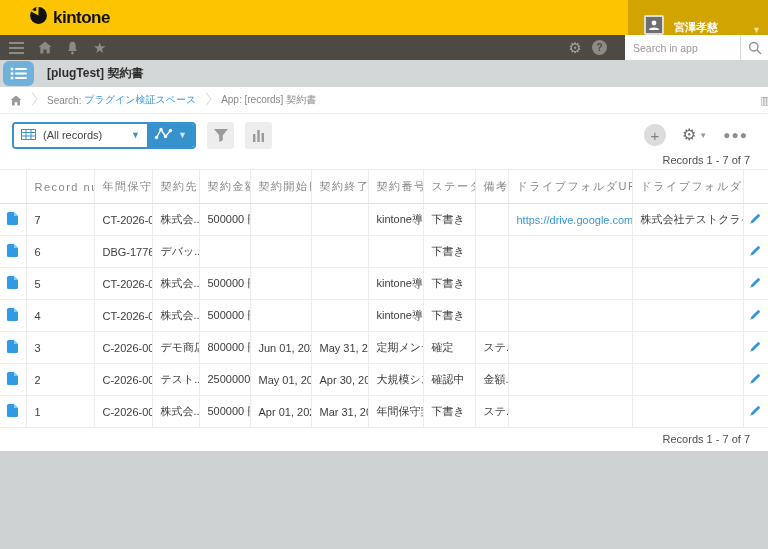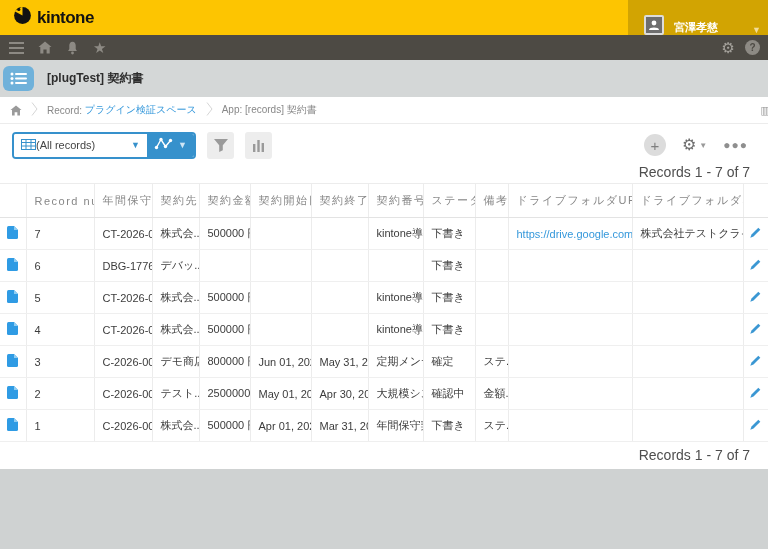--- a/index.html
+++ b/index.html
@@ -1,20 +1,20 @@
 <!DOCTYPE html>
 <html><head>
 <meta charset="utf-8">
 <style>
   * { box-sizing: border-box; margin: 0; padding: 0; }
   html, body { width: 768px; height: 549px; overflow: hidden; }
   body { font-family: "Liberation Sans", "DejaVu Sans", sans-serif; background: #cfd2d2; }
 
   
-  .topbar { height: 35px; background: #fdc501; display: flex; align-items: center; }
+  .topbar { height: 35px; background: #fdc501; display: flex; align-items: center; padding-left: 16px; }
   .logo { display: flex; align-items: center; margin-left: 13px; gap: 5px; }
   .logo-text { font-size: 17px; font-weight: bold; color: #121212; letter-spacing: -0.5px; }
   .user-chip { margin-left: auto; width: 140px; height: 35px; background: #d2a402; display: flex; align-items: flex-end; }
   .avatar { width: 20px; height: 20px; margin-left: 16px; background: #6e6e6e; border: 2px solid #dcdcdc; border-radius: 2px; display: flex; align-items: center; justify-content: center; }
   .user-name { color: #fff; font-size: 11px; font-weight: bold; margin-left: 10px; }
   .user-caret { margin-left: auto; margin-right: 7px; color: #f2dd9a; font-size: 9px; }
 
   
   .navbar { height: 25px; background: #4d4a44; display: flex; align-items: center; }
   .nav-left { display: flex; align-items: center; gap: 14px; margin-left: 9px; }
@@ -24,50 +24,50 @@
   .star-glyph { color: #8d8a84; font-size: 15px; line-height: 1; }
   .nav-right { margin-left: auto; display: flex; align-items: center; gap: 10px; }
   .gear-glyph { color: #a5a29c; font-size: 15px; line-height: 1; }
   .help-circle { width: 15px; height: 15px; border-radius: 50%; background: #8d8a84; color: #4d4a44; font-size: 10px; font-weight: bold; display: flex; align-items: center; justify-content: center; margin-right: 8px; }
   .search-box { width: 143px; height: 25px; background: #fff; display: flex; align-items: stretch; }
   .search-box input { flex: 1; border: 0; outline: none; font-size: 10.5px; padding: 0 8px; color: #333; min-width: 0; font-family: inherit; }
   .search-box input::placeholder { color: #999; }
   .search-btn { width: 28px; border-left: 1px solid #ddd; display: flex; align-items: center; justify-content: center; background: #fff; cursor: pointer; }
 
   
-  .app-bar { height: 37px; background: #d4d7d7; display: flex; align-items: center; }
+  .app-bar { height: 27px; background: #d4d7d7; display: flex; align-items: center; }
   .app-icon { width: 31px; height: 25px; margin-left: 3px; background: #6fb1da; border-radius: 6px; display: flex; align-items: center; justify-content: center; }
   .app-title { font-size: 12px; font-weight: bold; color: #2d2d2d; margin-left: 13px; }
 
   
   .breadcrumb { height: 27px; background: #fff; border-bottom: 1px solid #ececec; display: flex; align-items: center; font-size: 10px; color: #888; }
   .bc-home { margin-left: 10px; display: flex; align-items: center; }
   .bc-sep { margin: 0 9px; }
   .bc-link { color: #3598db; text-decoration: none; }
   .bc-right-icon { margin-left: auto; margin-right: -3px; color: #9a9a9a; font-size: 11px; }
 
   
   .content { background: #fff; }
 
   .toolbar { display: flex; align-items: center; padding: 8px 12px 0 12px; height: 34px; }
   .view-control { display: flex; border: 2px solid #3691cc; border-radius: 4px; overflow: hidden; height: 27px; }
-  .view-select { background: #fff; width: 133px; display: flex; align-items: center; padding: 0 7px; gap: 0; cursor: pointer; }
+  .view-select { background: #fff; width: 133px; display: flex; align-items: center; padding: 0 7px; gap: 7px; cursor: pointer; }
   .view-label { font-size: 11px; color: #444; }
   .view-caret { margin-left: auto; color: #3691cc; font-size: 9px; }
   .graph-btn { background: #3691cc; width: 47px; display: flex; align-items: center; justify-content: center; gap: 5px; cursor: pointer; }
   .graph-caret { color: #cfe6f5; font-size: 9px; }
   .icon-btn { width: 27px; height: 27px; background: #ededed; border-radius: 3px; margin-left: 11px; display: flex; align-items: center; justify-content: center; cursor: pointer; }
   .toolbar-right { margin-left: auto; display: flex; align-items: center; gap: 16px; margin-right: 8px; }
   .plus-btn { width: 22px; height: 22px; border-radius: 50%; background: #dcdcdc; color: #7f7f7f; font-size: 15px; display: flex; align-items: center; justify-content: center; cursor: pointer; }
   .gear-btn { display: flex; align-items: center; gap: 3px; cursor: pointer; }
   .gear-btn .gear-dark { color: #6f6f6f; font-size: 16px; line-height: 1; }
   .gear-btn .caret { color: #9a9a9a; font-size: 8px; }
   .dots-btn { color: #8f8f8f; font-size: 12px; letter-spacing: 1px; cursor: pointer; }
 
-  .records-info { text-align: right; font-size: 14px; color: #4e4e4e; padding: 6px 18px 3px 0; }
+  .records-info { text-align: right; font-size: 11px; color: #4e4e4e; padding: 6px 18px 3px 0; }
   .records-info.bottom { padding: 5px 18px 6px 0; background: #fff; }
 
   
   table { width: 768px; border-collapse: collapse; table-layout: fixed; font-size: 11px; }
   thead th { font-weight: normal; color: #878787; text-align: left; letter-spacing: 1.5px; padding: 9px 8px; border-top: 1px solid #ececec; border-bottom: 1px solid #e3e3e3; white-space: nowrap; overflow: hidden; }
   tbody td { color: #3c3c3c; padding: 8px 8px; border-bottom: 1px solid #efefef; white-space: nowrap; overflow: hidden; }
   th, td { border-right: 1px solid #ececec; }
   th:last-child, td:last-child { border-right: none; }
   td.money { text-align: right; }
   td .cell-link { color: #3598db; text-decoration: none; cursor: pointer; }
@@ -116,20 +116,29 @@
       <svg width="13" height="14" viewBox="0 0 13 14">
           <path d="M6.5 0.8 C4.2 0.8 3.3 2.7 3.3 4.6 V8 L2.1 10.1 H10.9 L9.7 8 V4.6 C9.7 2.7 8.8 0.8 6.5 0.8 Z" fill="#8d8a84"></path>
           <circle cx="6.5" cy="12" r="1.4" fill="#8d8a84"></circle>
         </svg>
     </span>
     <span class="nav-icon star-glyph">★</span>
   </div>
   <div class="nav-right">
     <span class="gear-glyph">⚙</span>
     <span class="help-circle">?</span>
+    <div class="search-box">
+      <input type="text" placeholder="Search in app" style="">
+      <span class="search-btn">
+        <svg width="14" height="14" viewBox="0 0 14 14" fill="none" stroke="#8a8a8a" stroke-width="1.3">
+            <circle cx="5.8" cy="5.8" r="4.2"></circle>
+            <path d="M9 9 L13 13"></path>
+          </svg>
+      </span>
+    </div>
   </div>
 </div>
 
 <div class="app-bar">
   <span class="app-icon">
     <svg width="17" height="13" viewBox="0 0 17 13">
       <g fill="#fff">
         <circle cx="2" cy="2" r="1.5"></circle>
           <rect x="5" y="1" width="12" height="2" rx="1"></rect>
         <circle cx="2" cy="6.5" r="1.5"></circle>
@@ -146,21 +155,21 @@
   <span class="bc-home">
     <svg width="12" height="11" viewBox="0 0 14 13">
         <path d="M7 0.5 L13.5 6 H11.7 V12.5 H8.6 V8.6 H5.4 V12.5 H2.3 V6 H0.5 Z" fill="#9a9a9a"></path>
       </svg>
   </span>
   <span class="bc-sep">
     <svg width="7" height="14" viewBox="0 0 7 14" fill="none" stroke="#d5d5d5" stroke-width="1">
         <path d="M1 0.5 L6 7 L1 13.5"></path>
       </svg>
   </span>
-  <span>Record:</span>&nbsp;
+  <span>Search:</span>&nbsp;
   <a class="bc-link">プラグイン検証スペース</a>
   <span class="bc-sep">
     <svg width="7" height="14" viewBox="0 0 7 14" fill="none" stroke="#d5d5d5" stroke-width="1">
         <path d="M1 0.5 L6 7 L1 13.5"></path>
       </svg>
   </span>
   <span>App: [records] 契約書</span>
   <span class="bc-right-icon">▥</span>
 </div>
 

